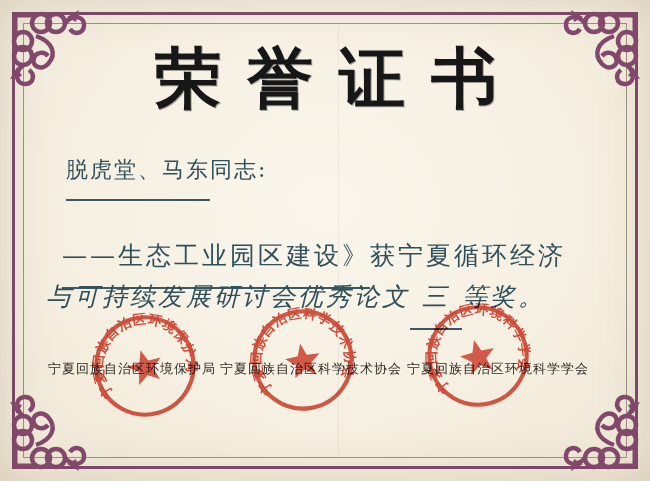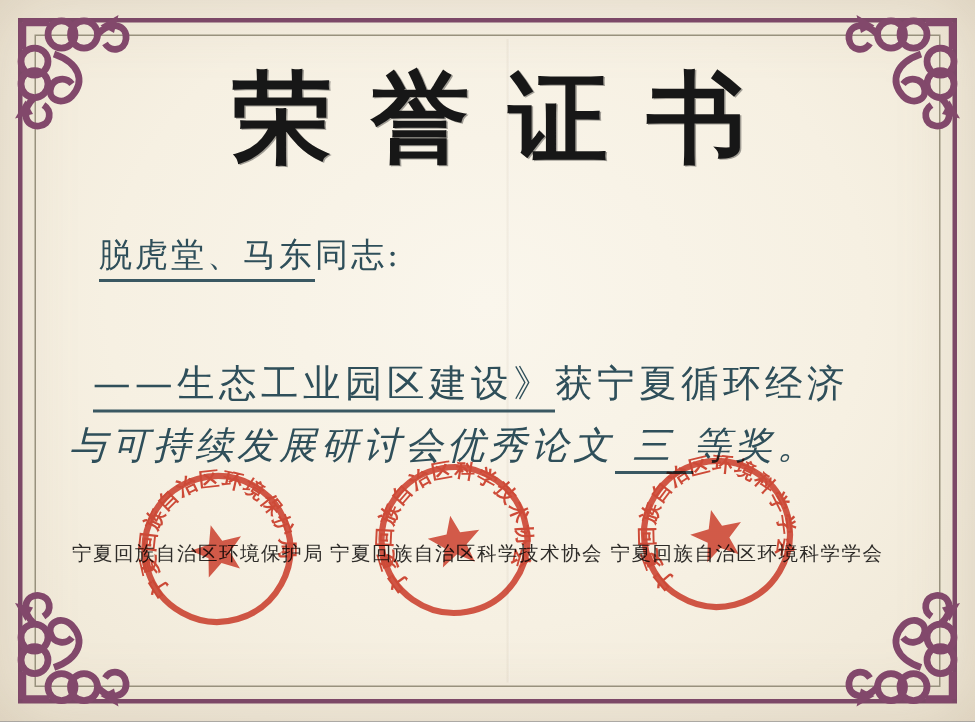--- a/index.html
+++ b/index.html
@@ -28,21 +28,21 @@
     letter-spacing:26px;padding-left:28px;box-sizing:border-box;
     text-shadow:1px 1px 0 rgba(0,0,0,.35);
   }
   
   .hand{position:absolute;white-space:nowrap;color:#2f4f5a;
     font-family:"DejaVu Serif","Liberation Serif",serif;}
   .recipient{left:66px;top:155px;font-size:22px;letter-spacing:2px;}
   .bline1{left:120px;top:198px;font-size:25px;letter-spacing:3px;}
   .bline2{left:62px;top:239px;font-size:25px;letter-spacing:3px;}
   .bline3{left:46px;top:280px;font-size:25px;letter-spacing:3px;font-style:italic;}
-  .u{border-bottom:2px solid #3a5862;padding-bottom:3px;}
+  .u{border-bottom:2px solid #3a5862;padding-bottom:17px;}
   .u.pad{padding-left:12px;padding-right:12px;}
   
   .org{position:absolute;top:360px;font-size:13px;color:#2e2c29;letter-spacing:1px;
     white-space:nowrap;z-index:2;transform:translateX(-50%);}
   .org.o1{left:132px;}
   .org.o2{left:311px;}
   .org.o3{left:498px;}
   .date{position:absolute;top:390px;left:327px;transform:translateX(-50%);
     font-size:14px;color:#24221f;letter-spacing:3px;white-space:nowrap;z-index:2;}
   .seal{position:absolute;width:110px;height:110px;z-index:3;mix-blend-mode:multiply;opacity:.9;}

